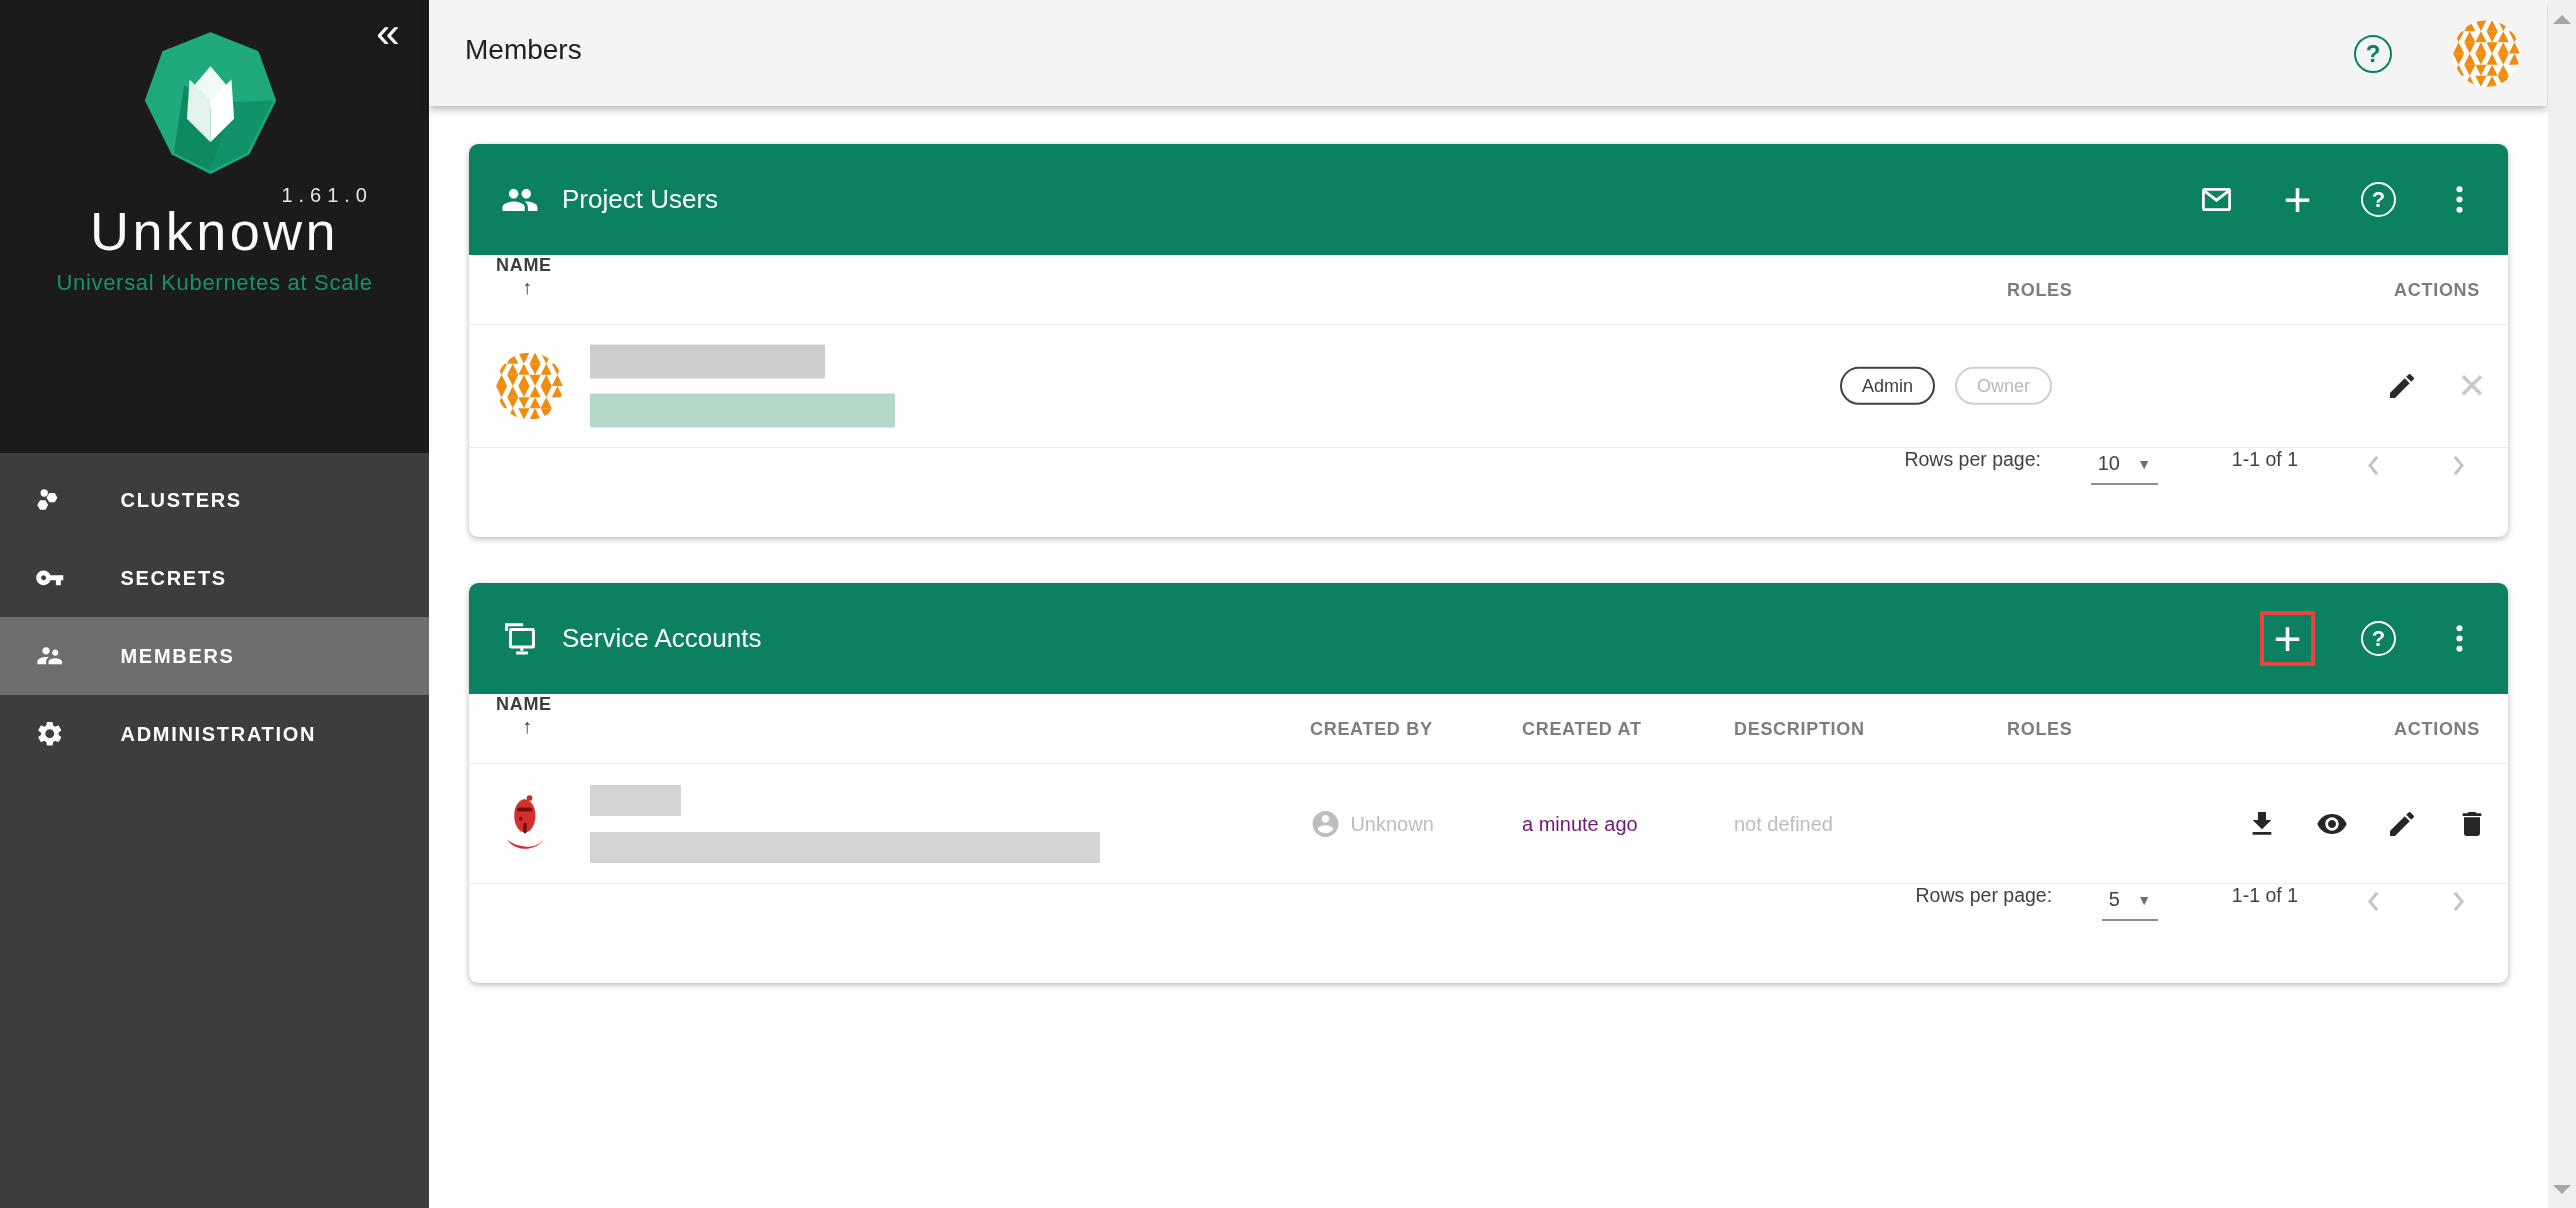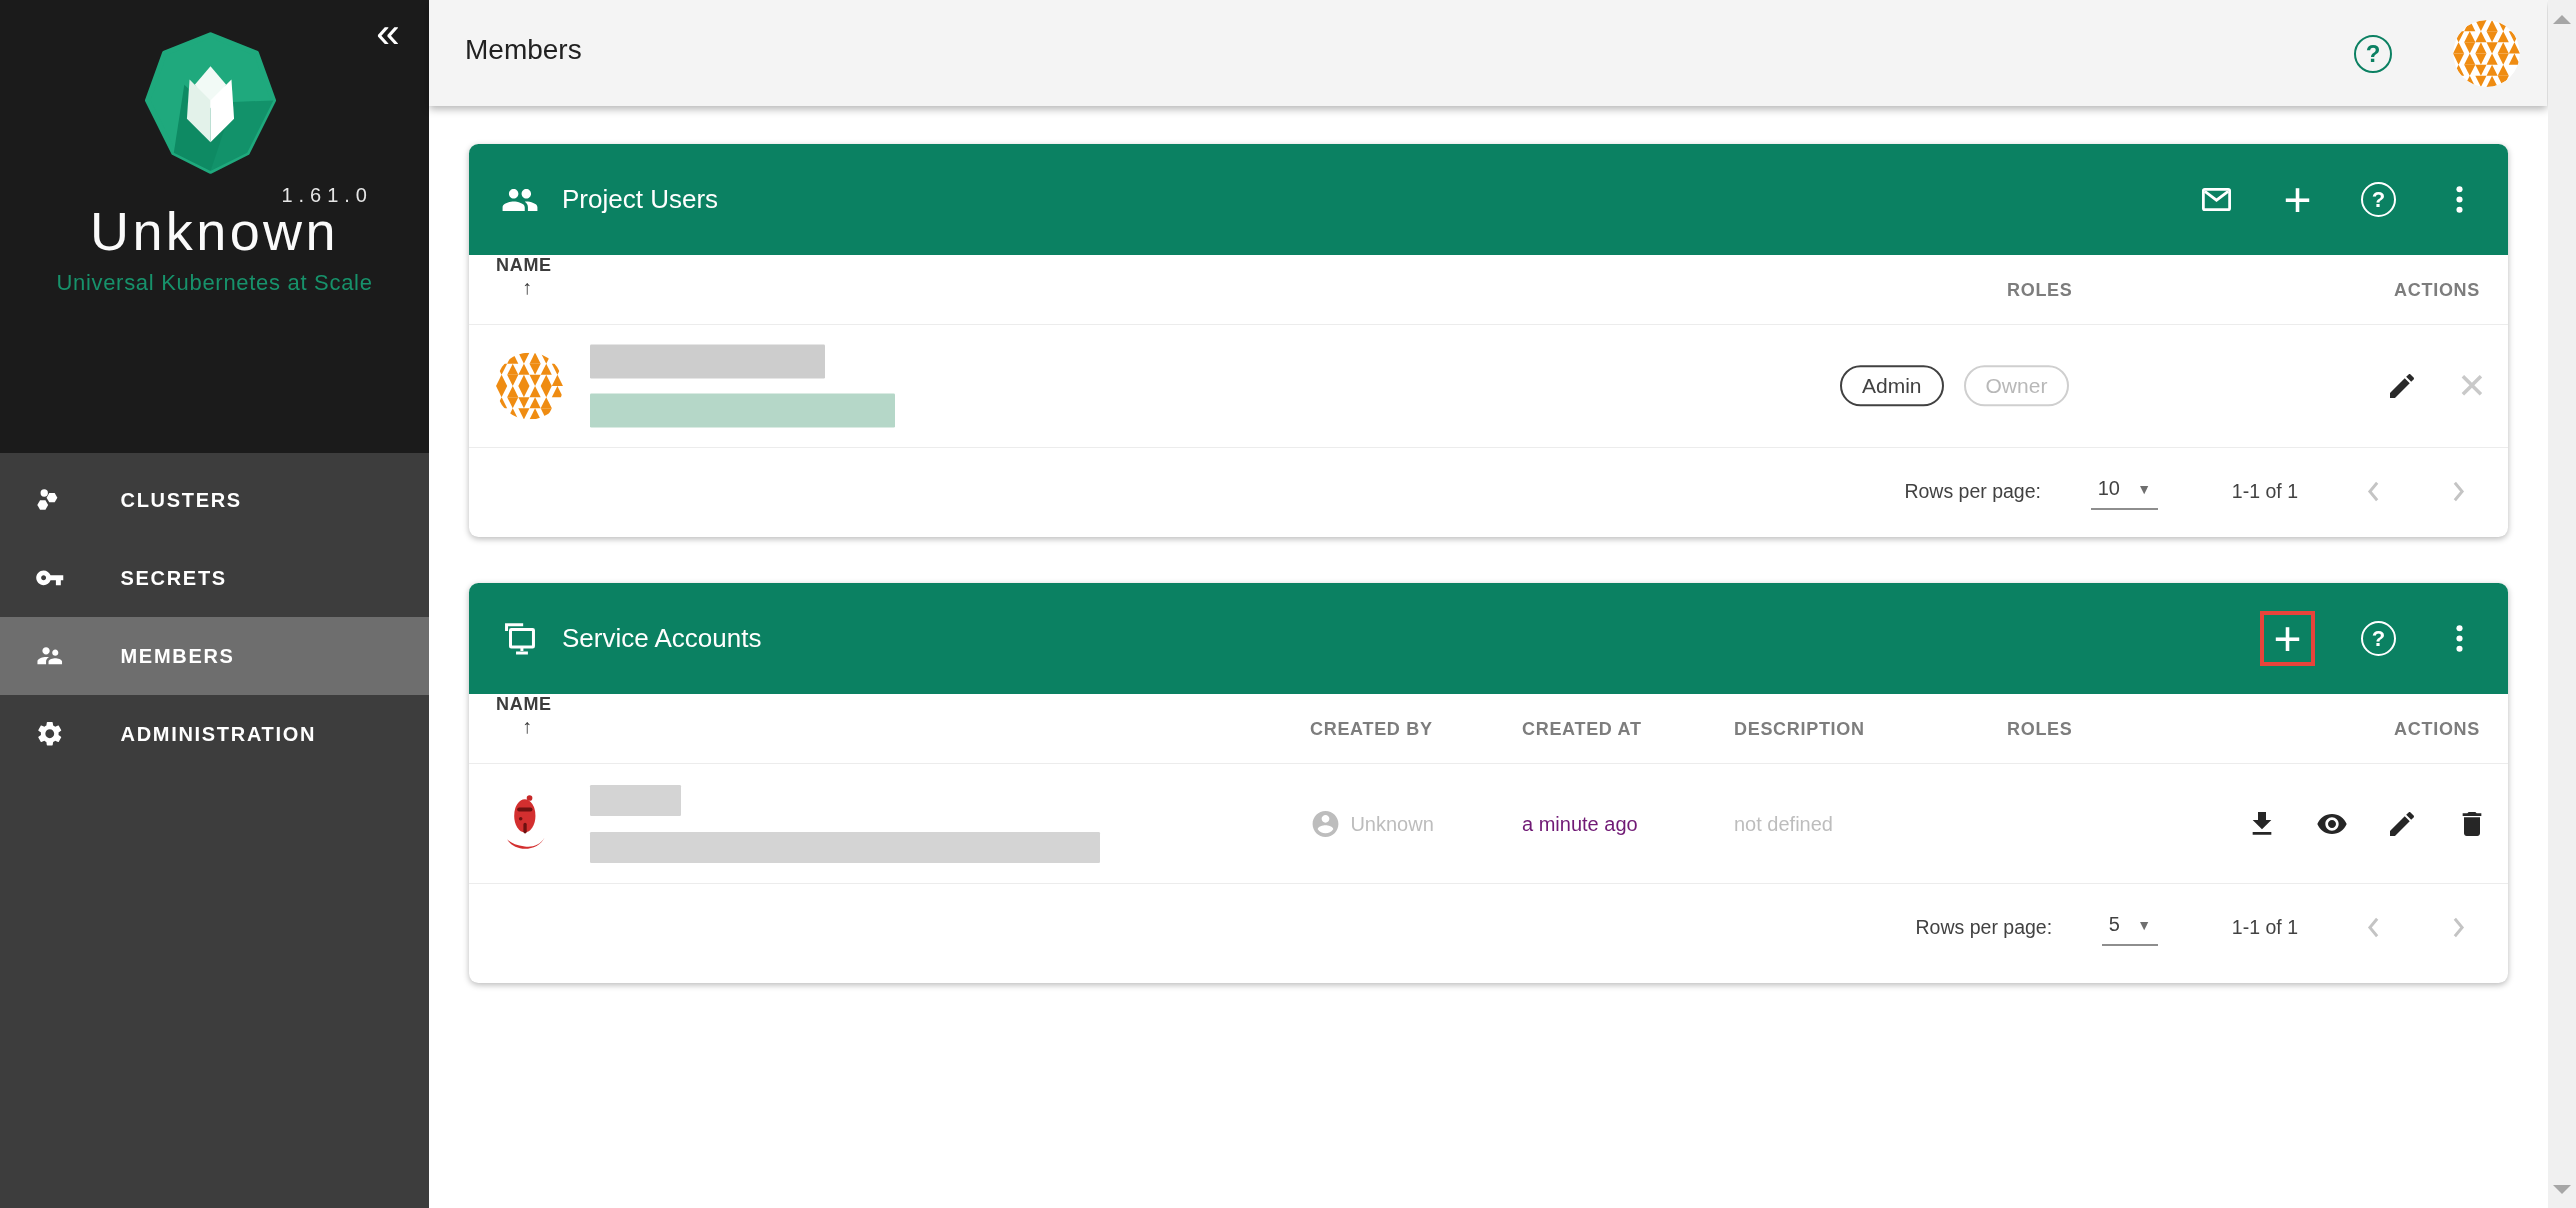--- a/index.html
+++ b/index.html
@@ -55,34 +55,34 @@
   .trow-2 { height:120px; }
   .row-avatar { position:absolute; left:27px; top:50%; transform:translateY(-50%); width:67px; height:67px; }
   .robot-avatar { position:absolute; left:31px; top:50%; transform:translateY(-50%); width:52px; height:62px; }
   .name-bars { position:absolute; left:121px; top:50%; transform:translateY(-50%); }
   .bar { border-radius:1.3px; }
   .bar.gray { background:#cdcdcd; }
   .bar.gray2 { background:#d4d4d4; }
   .bar.green { background:#b5d7c8; }
 
   .chips { position:absolute; left:1371px; top:50%; transform:translateY(-50%); display:flex; gap:20px; }
-  .chip { border-radius:29.5px; padding:6.7px 20px; font-size:21px; }
+  .chip { border-radius:29.5px; padding:6.7px 20px; font-size:18px; }
   .chip.dark { border:2px solid #414141; color:#414141; }
   .chip.light { border:2px solid #cfcfcf; color:#b8b8b8; }
 
   .row-actions { position:absolute; right:19px; top:50%; transform:translateY(-50%); display:flex; align-items:center; gap:36px; }
   .abtn { width:34px; height:34px; display:flex; align-items:center; justify-content:center; cursor:pointer; }
   .abtn svg { width:32px; height:32px; }
   .x-glyph { font-size:35px; color:#c9c9c9; line-height:34px; font-weight:400; }
 
   .cell { position:absolute; top:50%; transform:translateY(-50%); font-size:20px; color:#701a75; display:flex; align-items:center; }
   .cell.muted { color:#bdbdbd; }
   .cell .person-icon { width:31px; height:31px; margin-right:9.4px; }
 
-  .pagination { display:flex; align-items:center; justify-content:flex-end; height:87px; padding-right:32px;padding-left:21px; }
+  .pagination { display:flex; align-items:flex-start; justify-content:flex-end; height:87px; padding-right:32px;padding-left:21px; }
   .pag-label { font-size:19.5px; color:#424242; }
   .pag-select { margin-left:50px; display:flex; align-items:center; gap:17.4px; border-bottom:2px solid #8e8e8e; padding:4px 6.7px 8px 6.7px; cursor:pointer; }
   .pag-value { font-size:20px; color:#424242; }
   .pag-caret { font-size:14px; color:#6f6f6f; }
   .pag-range { margin-left:74px; font-size:19.5px; color:#424242; }
   .pag-nav { margin-left:58px; display:flex; gap:50px; }
   .pag-chevron { width:35px; height:35px; cursor:pointer; }
 
   
   .scrollbar { position:absolute; right:0; top:0; width:28px; height:1209px; background:#f0f0f0; z-index:9; }

